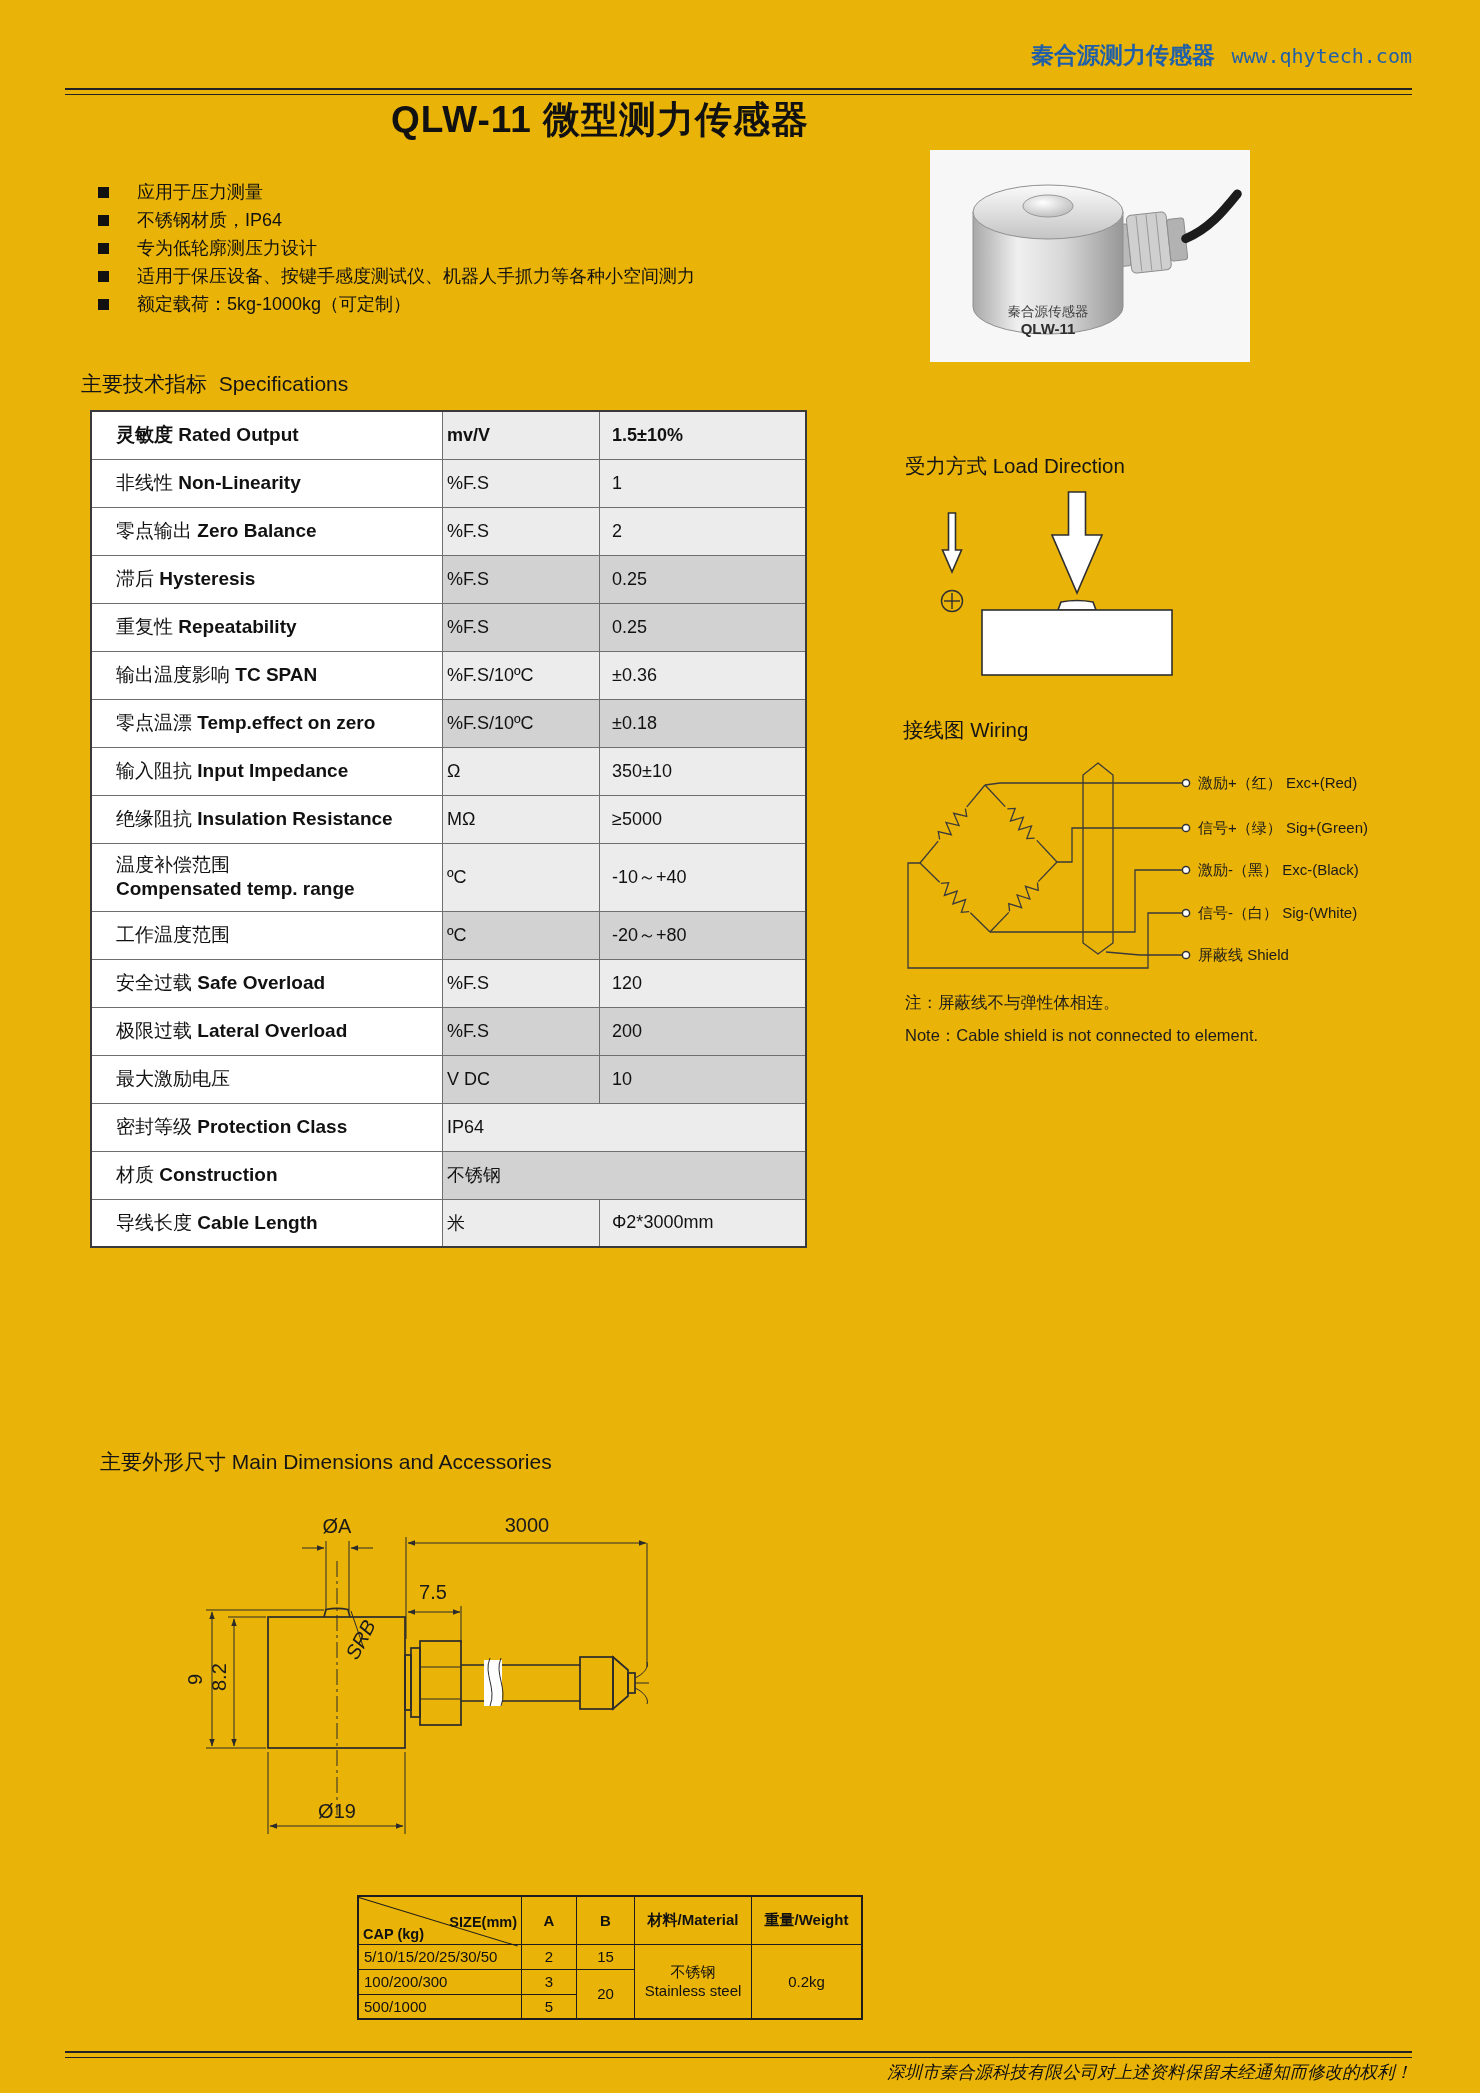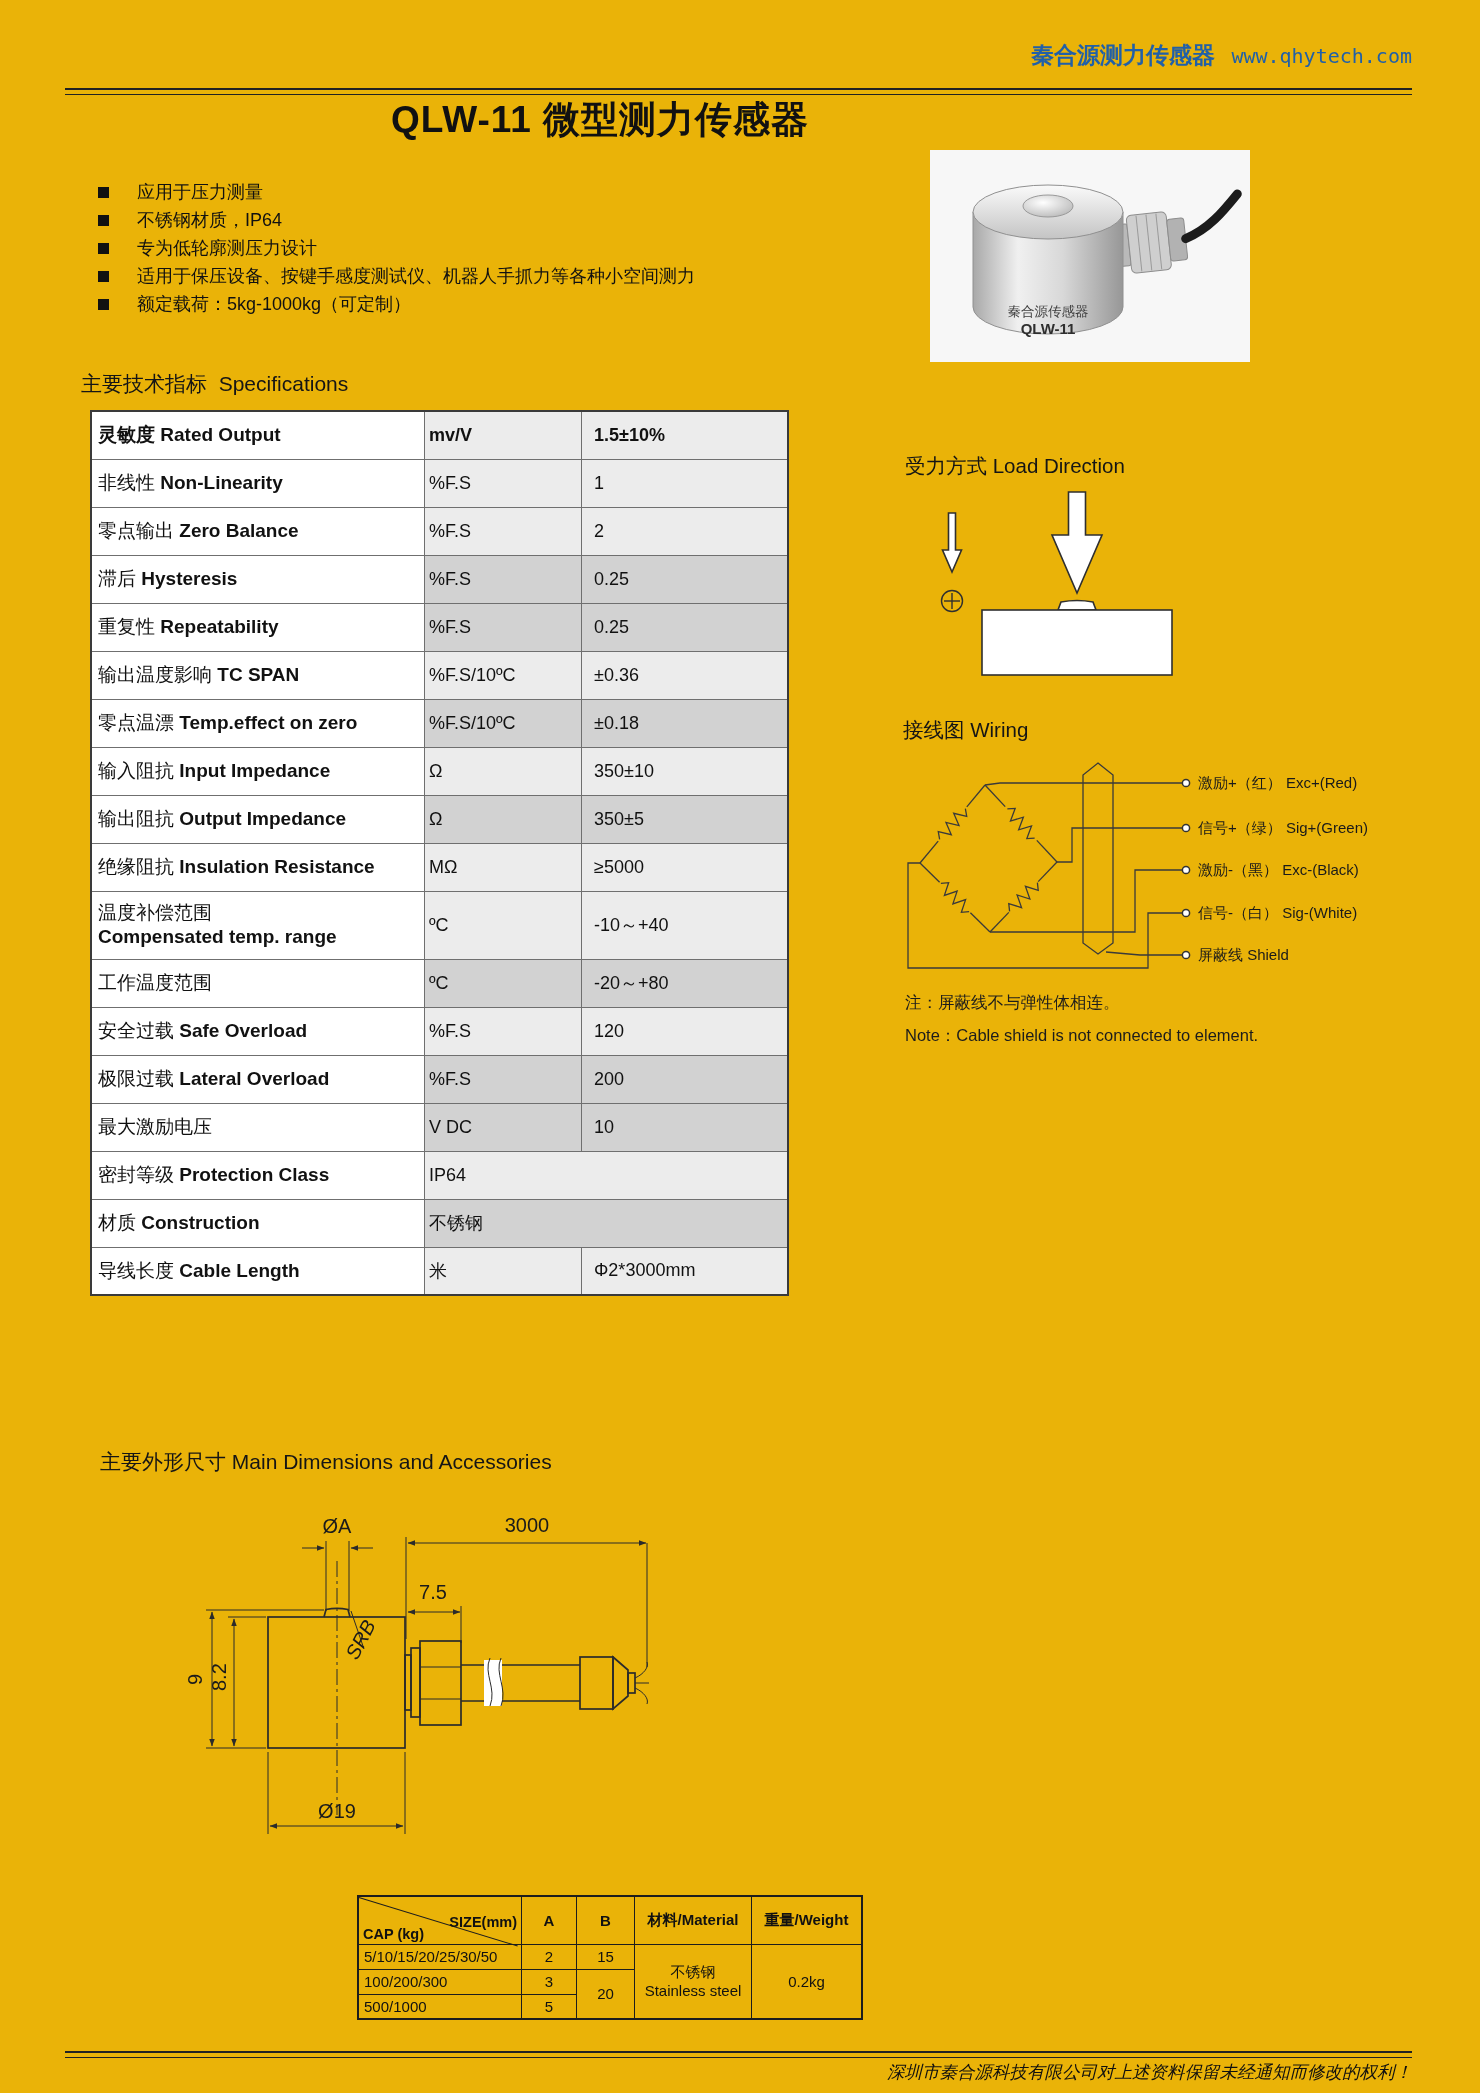--- a/index.html
+++ b/index.html
@@ -19,21 +19,21 @@
   .features .sq{display:inline-block;width:11px;height:11px;background:#111;margin-right:28px;flex:0 0 11px;}
 
   
   .sechead{font-size:21px;color:#151515;}
 
   
   table.spec{border-collapse:collapse;table-layout:fixed;width:668px;border:2px solid #3a3a3a;}
   table.spec td{border:1px solid #6f6f6f;vertical-align:middle;overflow:hidden;}
   table.spec tr{height:48px;}
   table.spec tr.tall{height:68px;}
-  table.spec .c1{width:325px;background:#fff;padding-left:6px;font-size:19px;line-height:1.25;}
+  table.spec .c1{width:325px;background:#fff;padding-left:24px;font-size:19px;line-height:1.25;}
   table.spec .c1 b{font-weight:bold;}
   table.spec .c2{width:151px;padding-left:4px;font-size:18px;}
   table.spec .c3{width:192px;padding-left:12px;font-size:18px;}
   table.spec .light{background:#ececec;}
   table.spec .dark{background:#d2d2d2;}
   table.spec tr.boldrow td{font-weight:bold;}
 
   
   .wire-note{font-size:16.5px;line-height:2.0;color:#1c1c1c;}
   svg text.wire-label{font-family:"Liberation Sans","DejaVu Sans",sans-serif;font-size:15px;fill:#1a1a1a;}
@@ -178,25 +178,20 @@
         </tr>
         <tr>
           <td class="c1"><span>零点温漂</span> <b>Temp.effect on zero</b></td>
           <td class="c2 dark">%F.S/10ºC</td>
           <td class="c3 dark">±0.18</td>
         </tr>
         <tr>
           <td class="c1"><span>输入阻抗</span> <b>Input Impedance</b></td>
           <td class="c2 light">Ω</td>
           <td class="c3 light">350±10</td>
-        </tr>
-        <tr>
-          <td class="c1"><span>输出阻抗</span> <b>Output Impedance</b></td>
-          <td class="c2 dark">Ω</td>
-          <td class="c3 dark">350±5</td>
         </tr>
         <tr>
           <td class="c1"><span>绝缘阻抗</span> <b>Insulation Resistance</b></td>
           <td class="c2 light">MΩ</td>
           <td class="c3 light">≥5000</td>
         </tr>
         <tr class="tall">
           <td class="c1"><span>温度补偿范围</span><br><b>Compensated temp. range</b></td>
           <td class="c2 light">ºC</td>
           <td class="c3 light">-10～+40</td>

